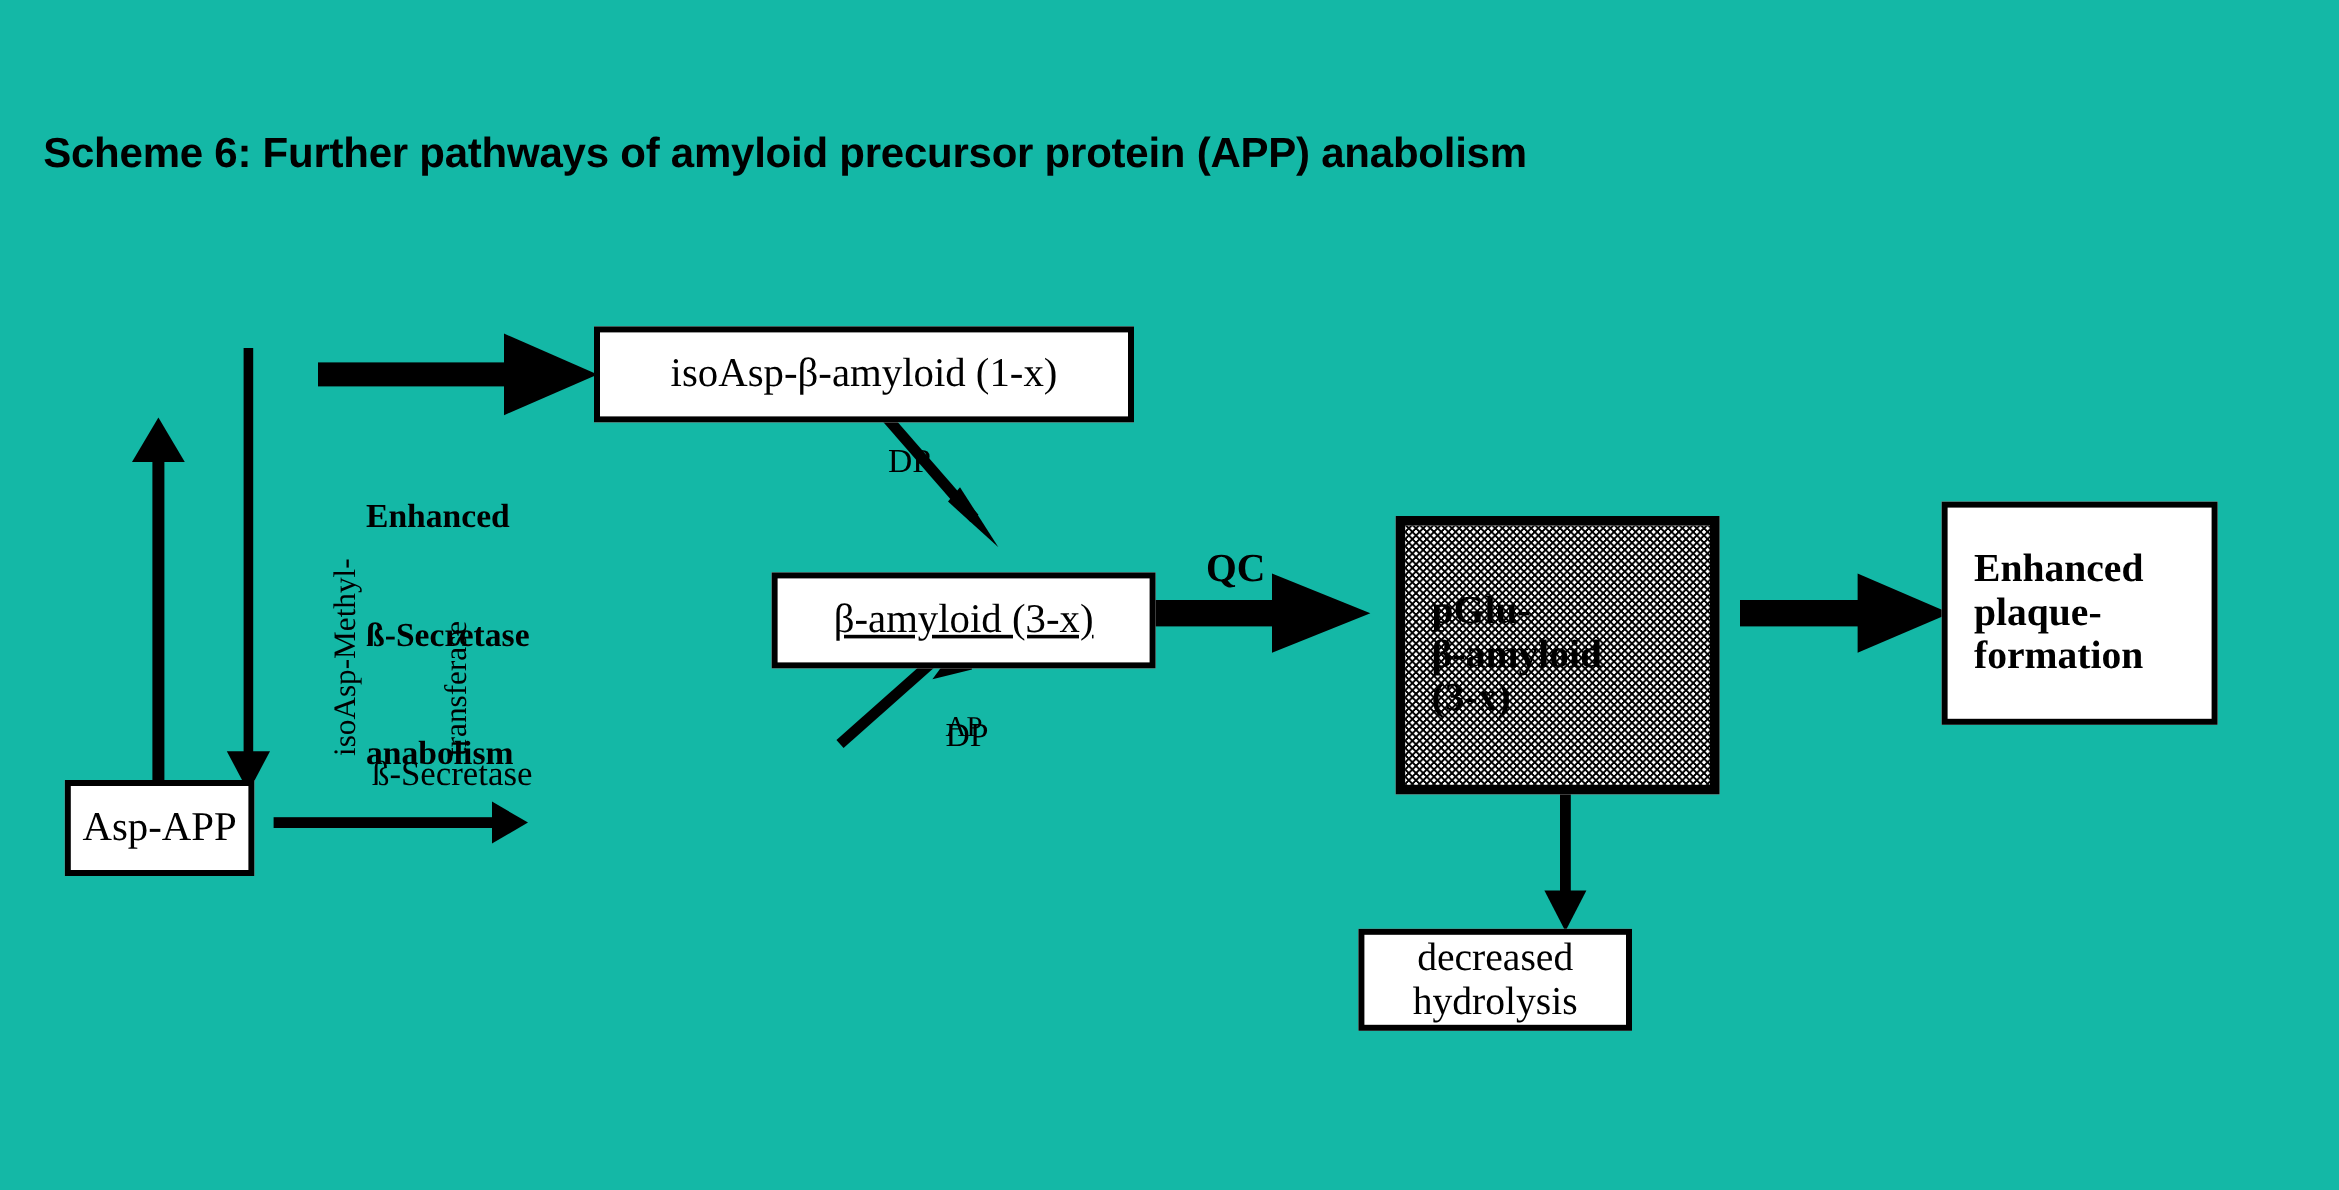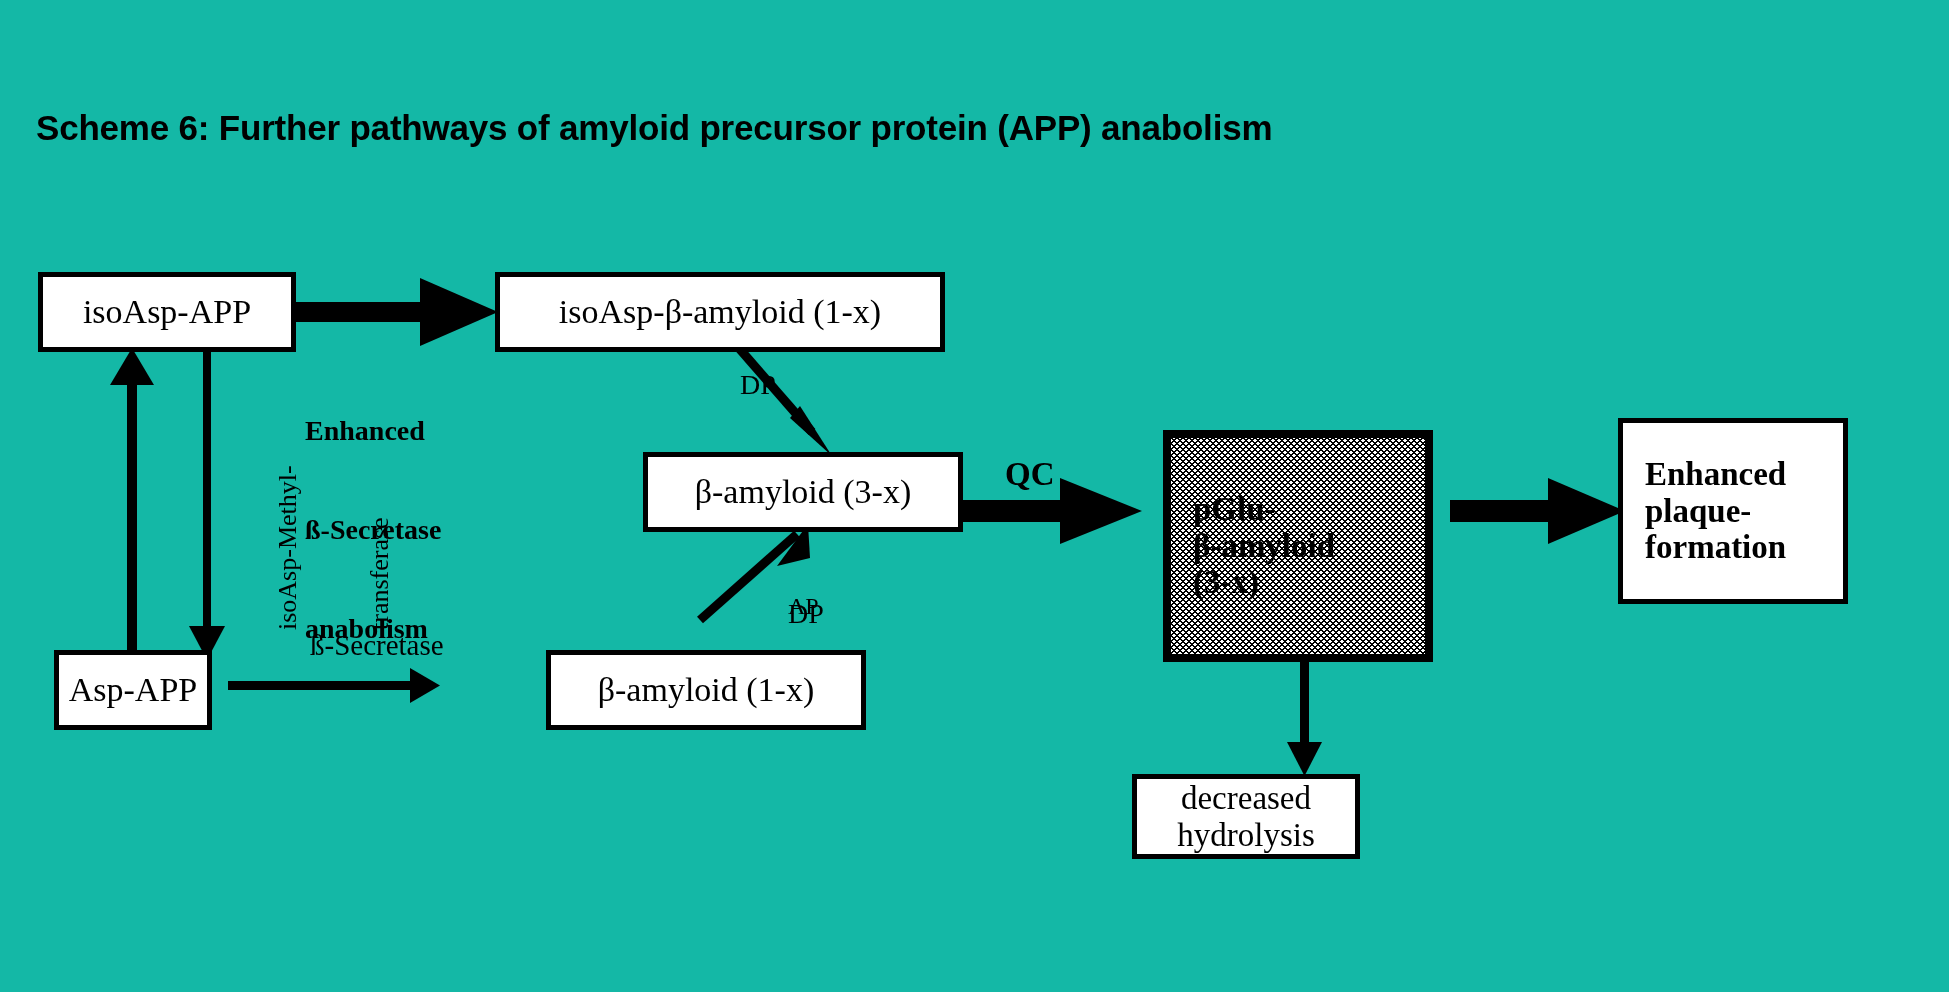--- a/index.html
+++ b/index.html
@@ -139,39 +139,33 @@
       <rect x="1450" y="500" width="118" height="22" fill="#000"></rect>
       <polygon points="1548,478 1625,511 1548,544" fill="#000"></polygon>
     </g>
 
     <g>
       <rect x="1300" y="638" width="9" height="110" fill="#000"></rect>
       <polygon points="1287,742 1304.5,776 1322,742" fill="#000"></polygon>
     </g>
   </svg>
 
-  <div class="node center" style="left:38px; top:272px; width:258px; height:80px;">
-    <span class="txt">isoAsp-APP</span>
-  </div>
 
   <div class="node center" style="left:495px; top:272px; width:450px; height:80px;">
     <span class="txt">isoAsp-β-amyloid (1-x)</span>
   </div>
 
-  <div class="node center" style="left:643px; top:452px; width:320px; height:80px;">
+  <div class="node center" style="left:643px; top:477px; width:320px; height:80px;text-decoration:underline;">
     <span class="txt">β-amyloid (3-x)</span>
   </div>
 
   <div class="node center" style="left:54px; top:650px; width:158px; height:80px;">
     <span class="txt">Asp-APP</span>
   </div>
 
-  <div class="node center" style="left:546px; top:650px; width:320px; height:80px;">
-    <span class="txt">β-amyloid (1-x)</span>
-  </div>
 
   <div class="node shaded bold leftal" style="left:1163px; top:430px; width:270px; height:232px; font-size:33px; padding-left:22px;">
     <div>
       <span class="txt">pGlu-</span>
       <span class="txt">β-amyloid</span>
       <span class="txt">(3-x)</span>
     </div>
   </div>
 
   <div class="node bold leftal" style="left:1618px; top:418px; width:230px; height:186px; font-size:33px; padding-left:22px;">

